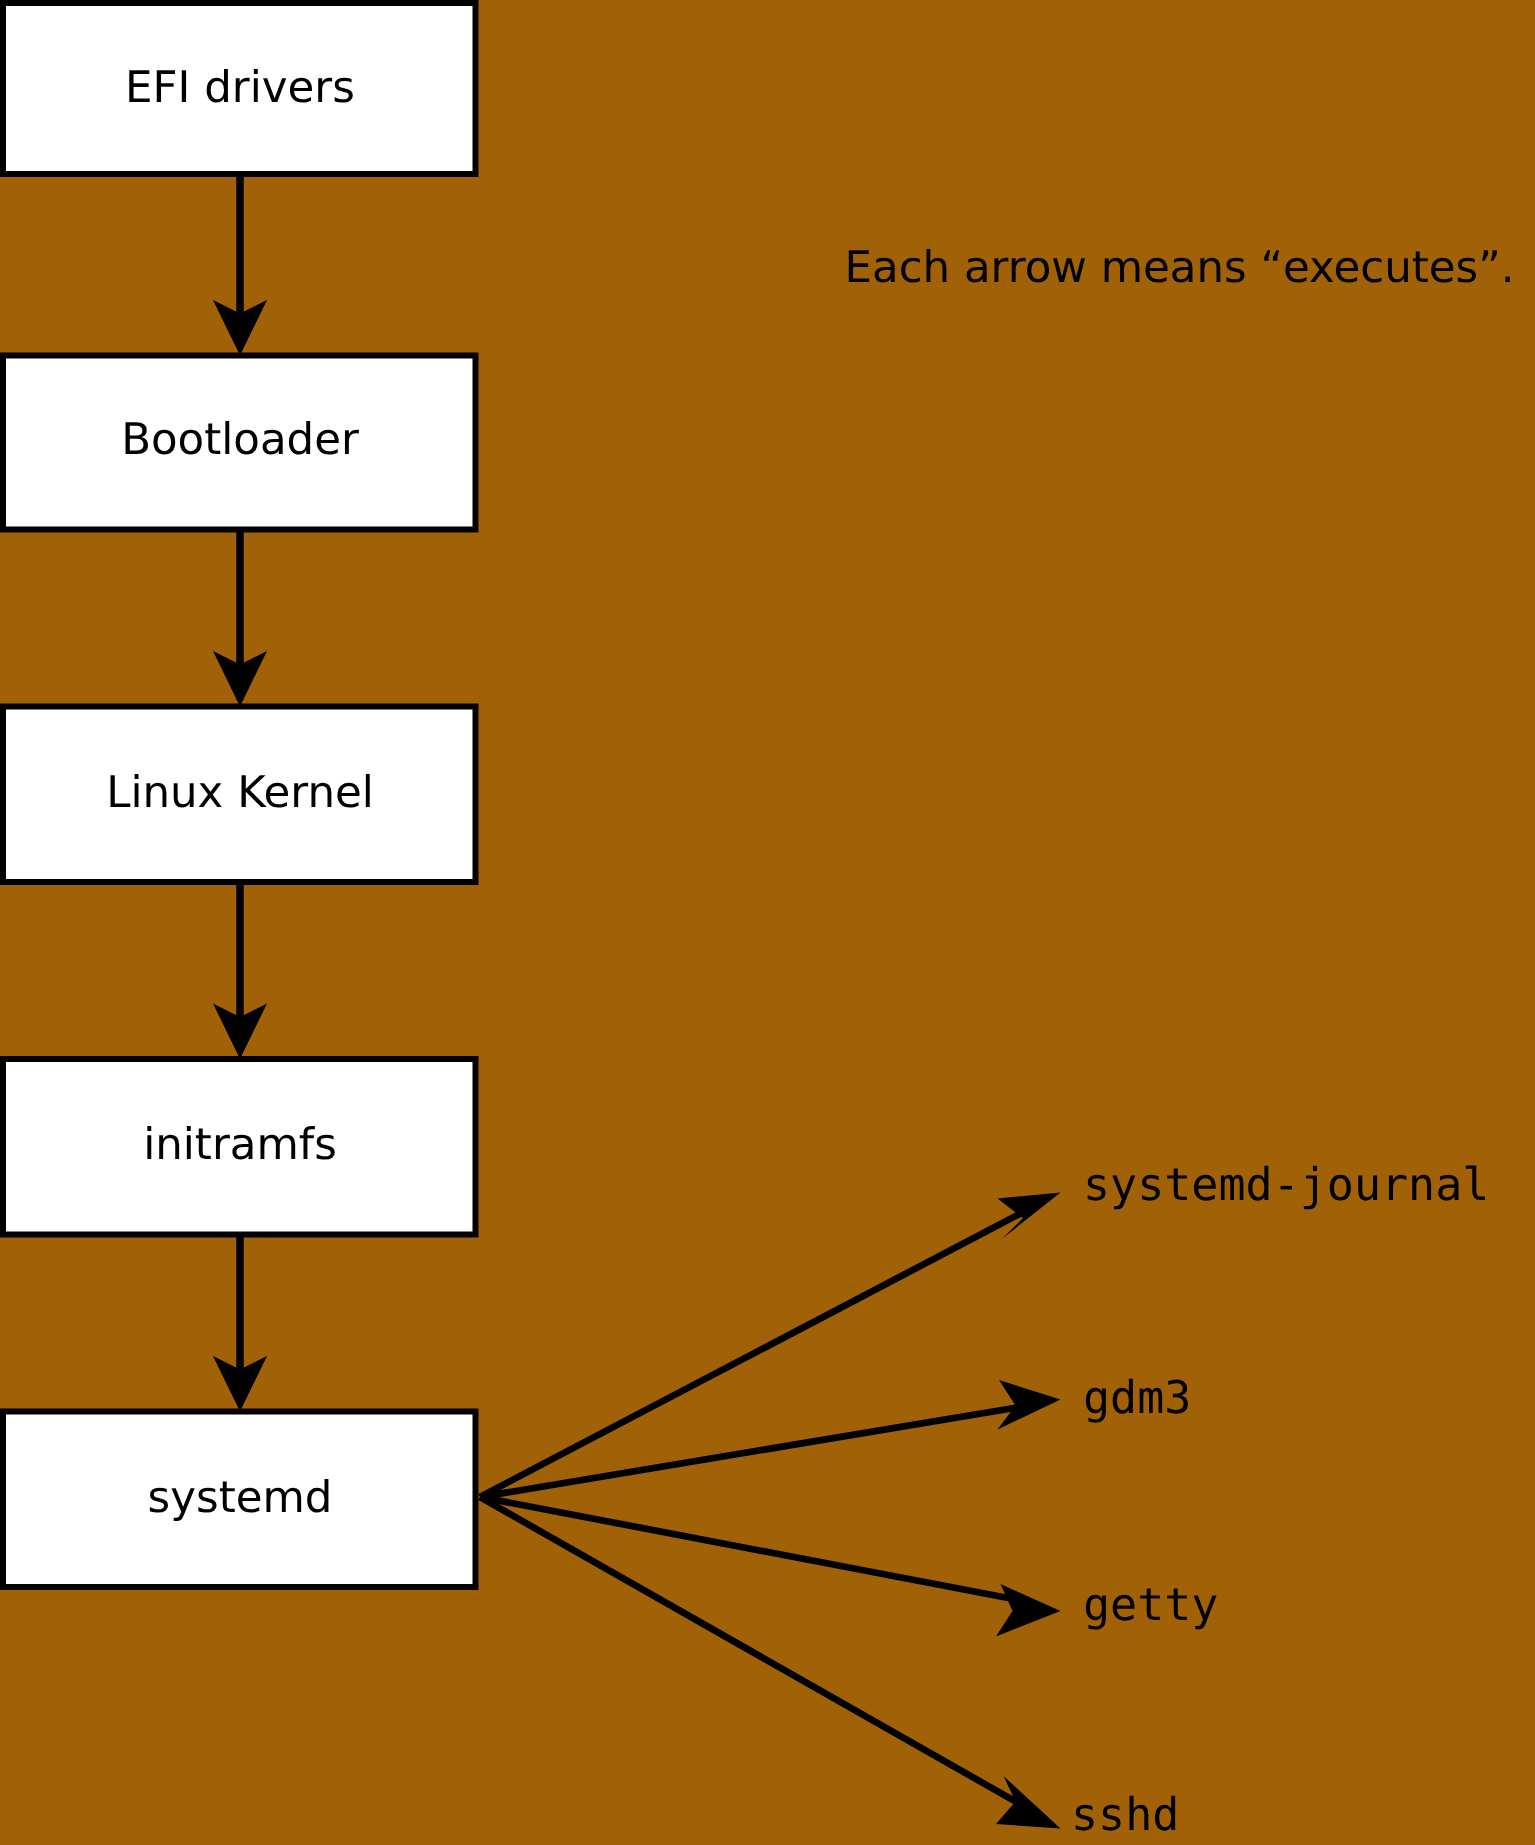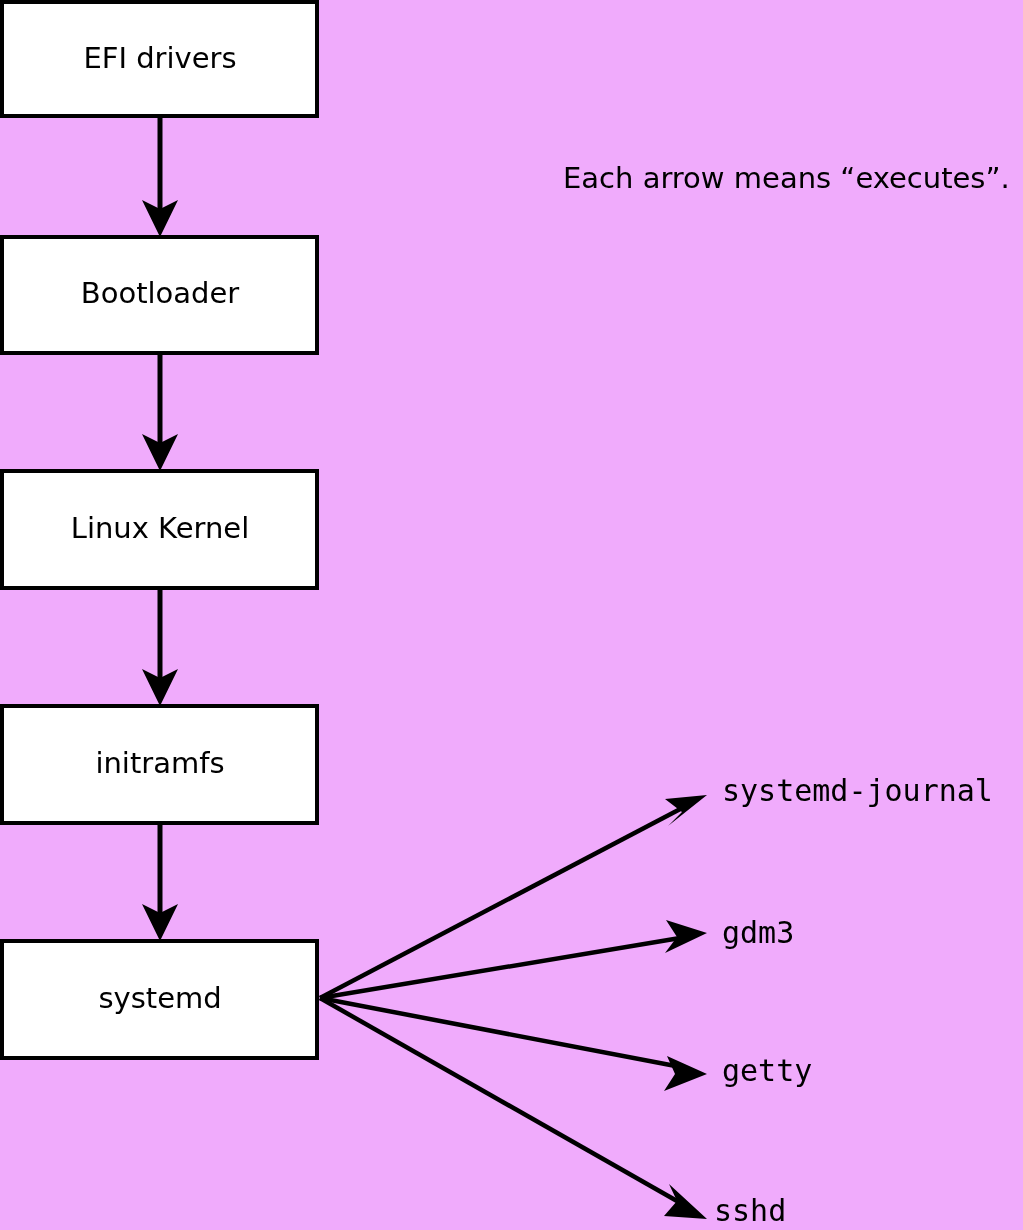--- a/index.html
+++ b/index.html
@@ -9,21 +9,21 @@
     background: #ffffff;
   }
   body {
     font-family: "DejaVu Sans", sans-serif;
     -webkit-font-smoothing: antialiased;
   }
   #canvas {
     position: relative;
     width: 1023px;
     height: 1230px;
-    background: #f0abfc;
+    background: #a16207;
     overflow: hidden;
   }
   #diagram-svg {
     position: absolute;
     left: 0;
     top: 0;
     width: 1023px;
     height: 1230px;
     display: block;
   }

